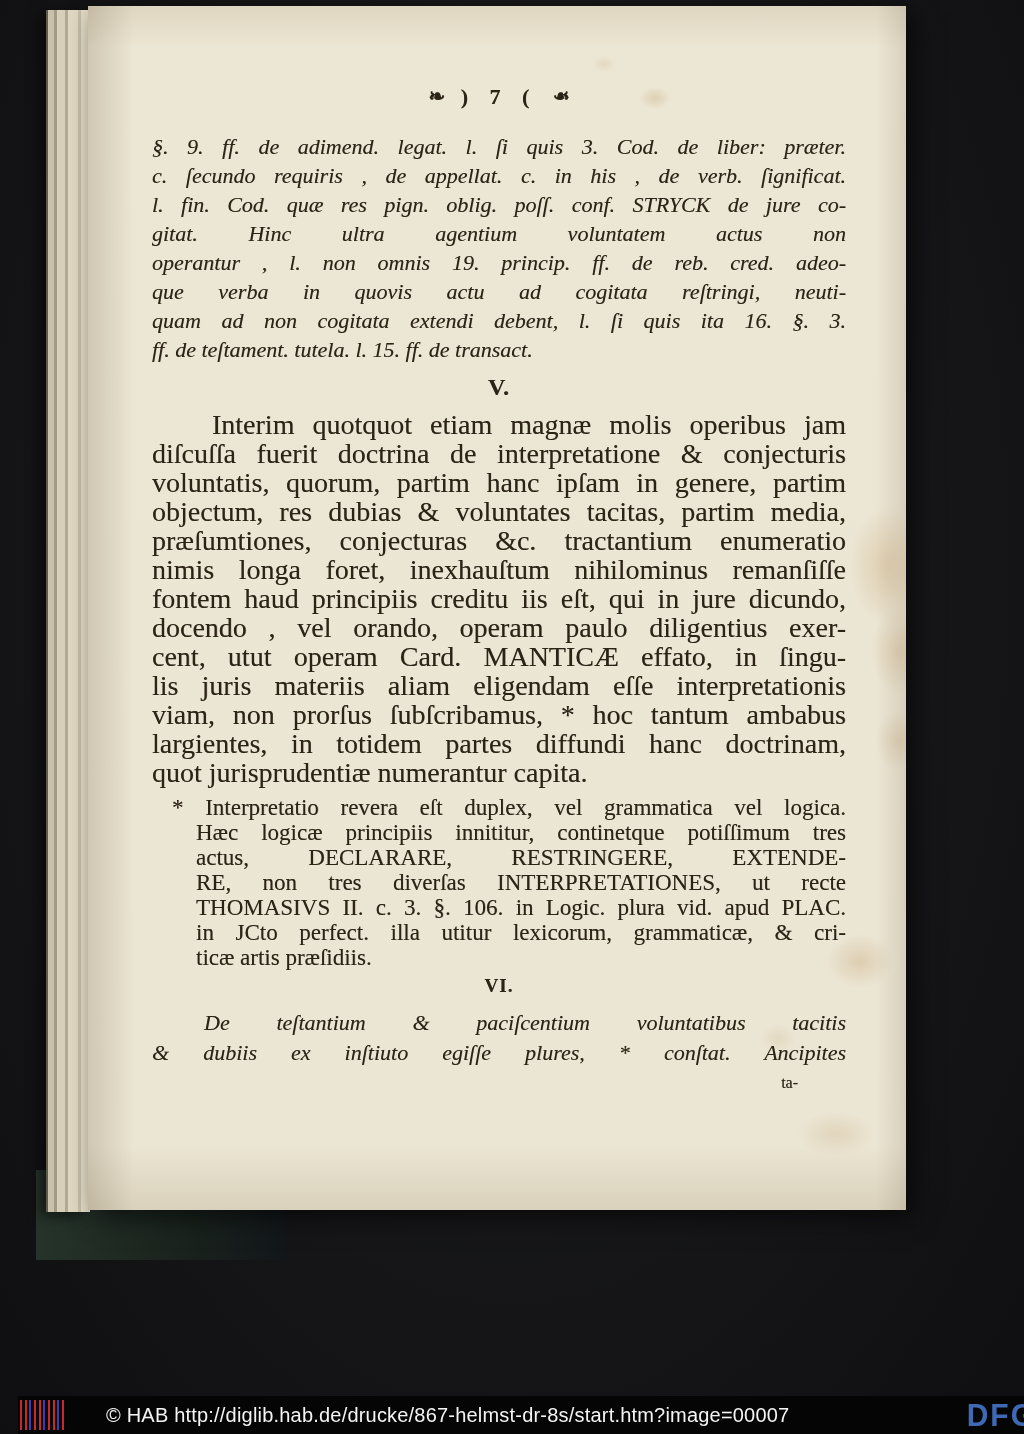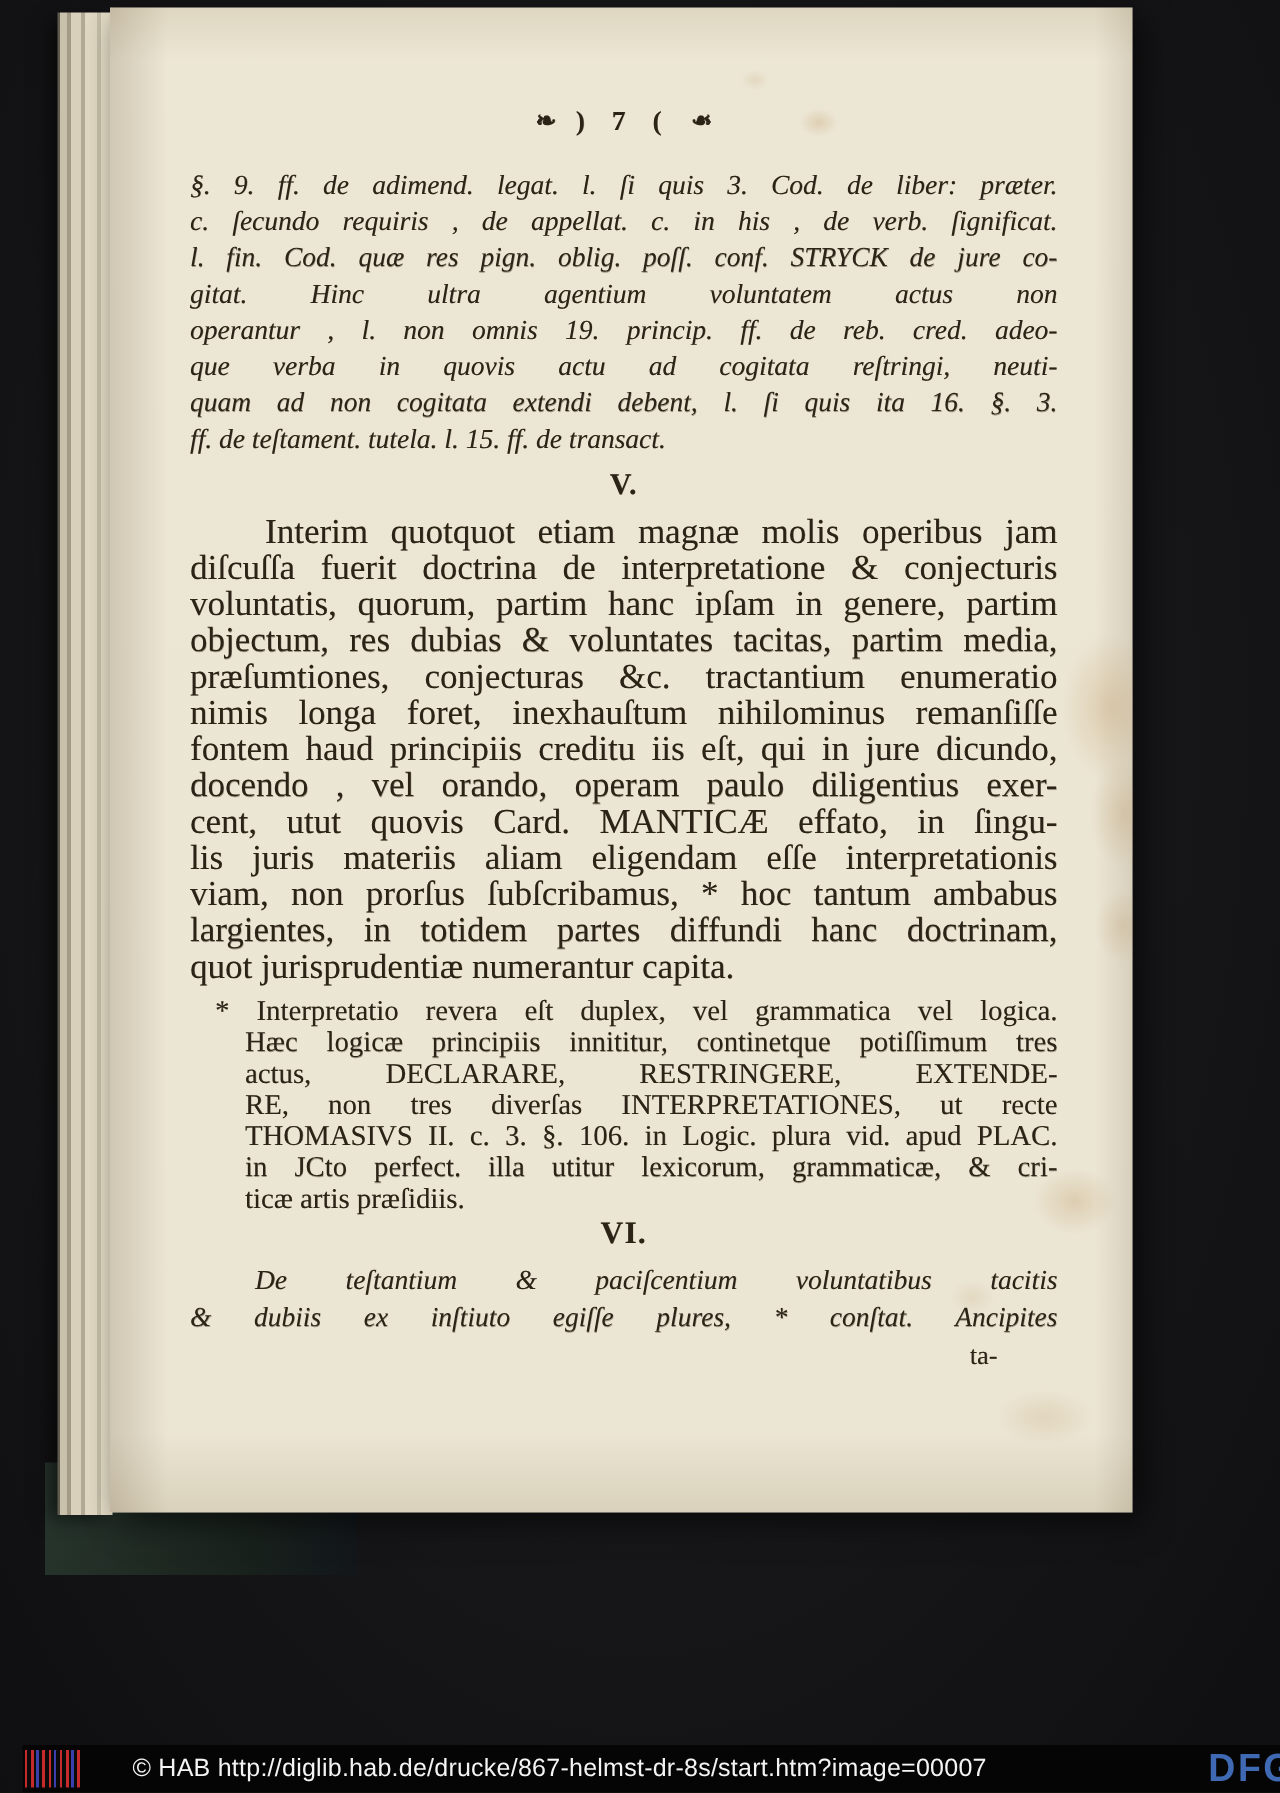--- a/index.html
+++ b/index.html
@@ -78,30 +78,30 @@
     margin-top:8px;
     font-size:28px; line-height:29px;
   }
   .section-v .line:first-child { padding-left:60px; }
   .footnote {
     margin-top:8px; margin-left:20px;
     font-size:23px; line-height:25px;
   }
   .footnote .line { padding-left:24px; }
   .footnote .line:first-child { padding-left:0; }
-  .heading-vi { margin-top:2px; font-size:25px; line-height:28px; }
+  .heading-vi { margin-top:2px; font-size:19px; line-height:28px; }
   .section-vi {
     margin-top:8px;
     font-size:22px; line-height:30px;
   }
   .section-vi .line:first-child { padding-left:52px;font-style:italic; }
   .section-vi .line.last { text-align-last:justify;font-style:italic; }
   .catchword {
     margin-top:2px; text-align:right; padding-right:48px;
-    font-size:21px; line-height:26px;
+    font-size:16px; line-height:26px;
   }
 
   
   .footer-bar {
     position:absolute; left:0; bottom:0; width:1024px; height:38px;
     background:#050505;
     display:flex; align-items:center;
     font-family:"Liberation Sans", sans-serif;
     margin-left:18px;
   }
@@ -155,21 +155,21 @@
 
       <div class="para section-v">
           <div class="line">Interim quotquot etiam magnæ molis operibus jam</div>
           <div class="line">diſcuſſa fuerit doctrina de interpretatione &amp; conjecturis</div>
           <div class="line">voluntatis, quorum, partim hanc ipſam in genere, partim</div>
           <div class="line">objectum, res dubias &amp; voluntates tacitas, partim media,</div>
           <div class="line">præſumtiones, conjecturas &amp;c. tractantium enumeratio</div>
           <div class="line">nimis longa foret, inexhauſtum nihilominus remanſiſſe</div>
           <div class="line">fontem haud principiis creditu iis eſt, qui in jure dicundo,</div>
           <div class="line">docendo , vel orando, operam paulo diligentius exer-</div>
-          <div class="line">cent, utut quovis Card. MANTICÆ effato, in ſingu-</div>
+          <div class="line">cent, utut operam Card. MANTICÆ effato, in ſingu-</div>
           <div class="line">lis juris materiis aliam eligendam eſſe interpretationis</div>
           <div class="line">viam, non prorſus ſubſcribamus, * hoc tantum ambabus</div>
           <div class="line">largientes, in totidem partes diffundi hanc doctrinam,</div>
           <div class="line last">quot jurisprudentiæ numerantur capita.</div>
         </div>
 
       <div class="para footnote">
           <div class="line">* Interpretatio revera eſt duplex, vel grammatica vel logica.</div>
           <div class="line">Hæc logicæ principiis innititur, continetque potiſſimum tres</div>
           <div class="line">actus, DECLARARE, RESTRINGERE, EXTENDE-</div>

